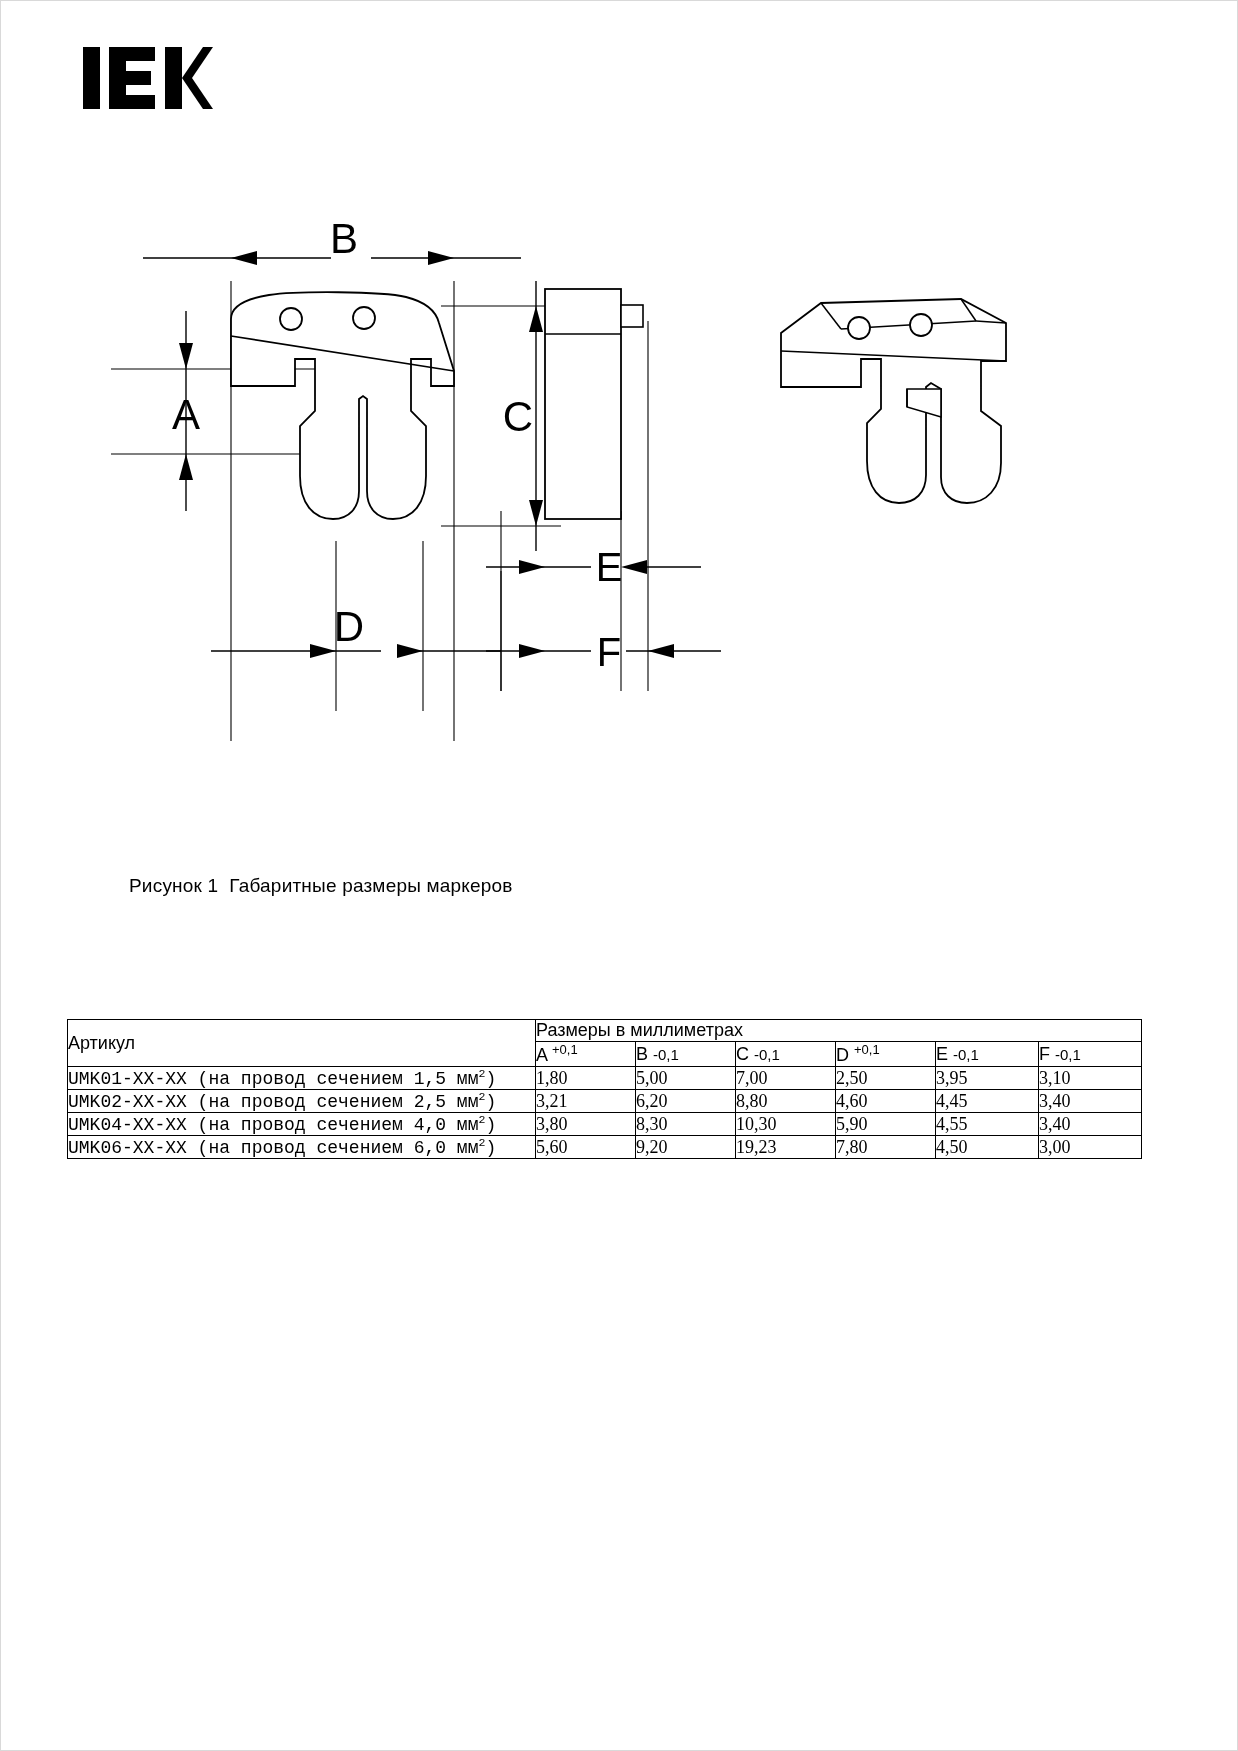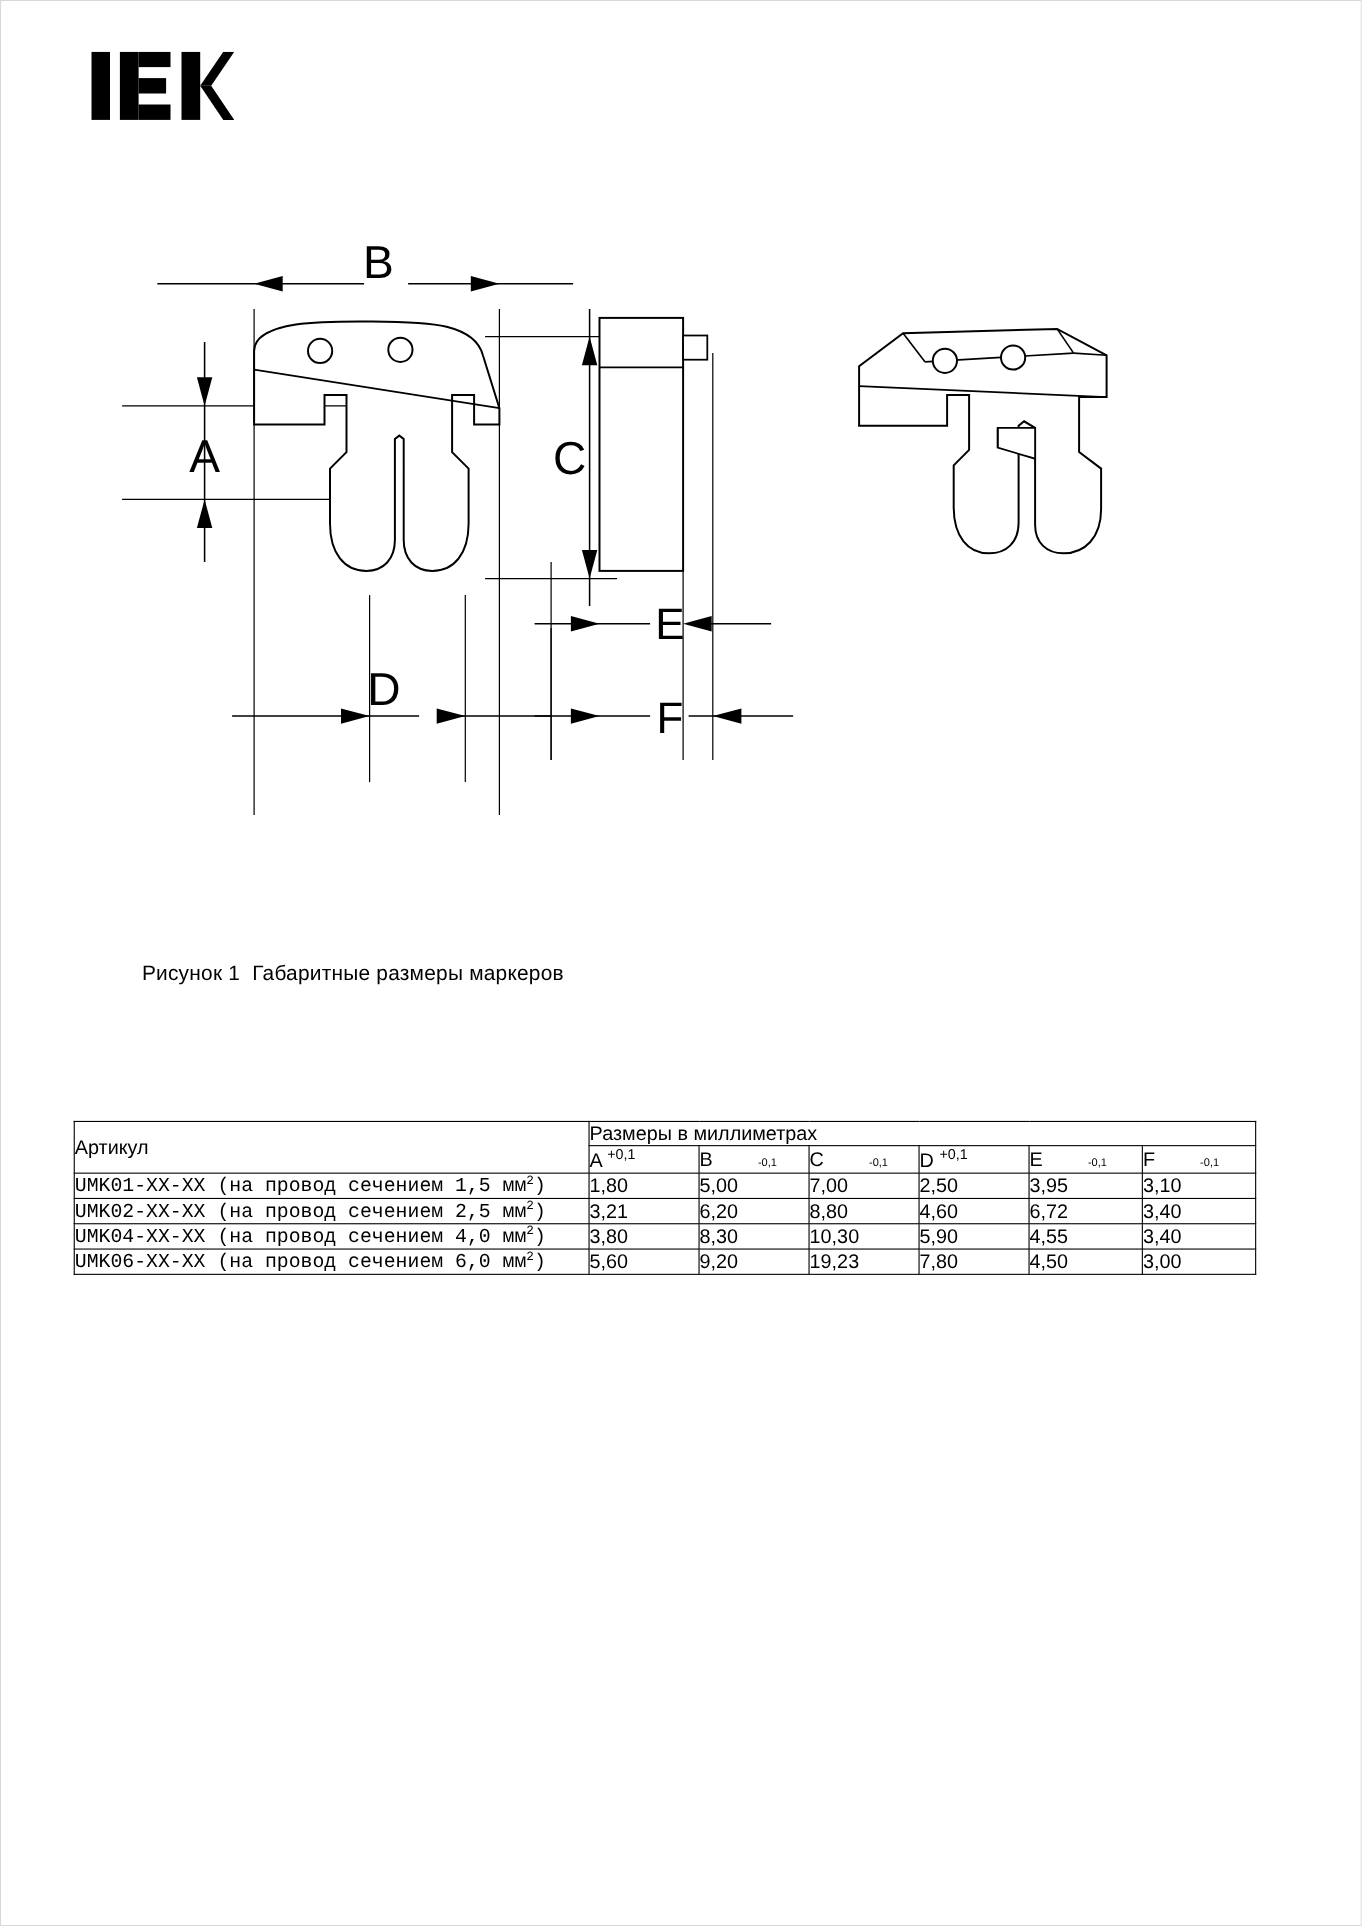--- a/index.html
+++ b/index.html
@@ -86,35 +86,35 @@
   .sub-head {
     font-size: 18px;
     padding: 7px 11px;
     white-space: nowrap;
   }
   .sub-head .tol {
     font-size: 13px;
     vertical-align: super;
   }
   .sub-head .tol-low {
-    font-size: 10px;
-    margin-left: 36px;
+    font-size: 15px;
   }
   .art-cell {
     font-size: 18.5px;
     padding: 11px 12px;
     white-space: nowrap;
     font-family: Liberation Mono, monospace;
   }
   .art-cell sup {
     font-size: 11.5px;
   }
   .val-cell {
     font-size: 18.5px;
     padding: 11px 12px;
+    font-family: Liberation Serif, serif;
   }
 </style>
 </head>
 <body>
 
 <div class="page">
 
   <div class="logo">
     <svg width="130" height="62" viewBox="0 0 130 62" xmlns="http://www.w3.org/2000/svg">
 
@@ -249,21 +249,21 @@
           <td class="val-cell">3,95</td>
           <td class="val-cell">3,10</td>
         </tr>
 
         <tr>
           <td class="art-cell"><span>UMK02-XX-XX (на провод сечением 2,5 мм</span><sup>2</sup><span>)</span></td>
           <td class="val-cell">3,21</td>
           <td class="val-cell">6,20</td>
           <td class="val-cell">8,80</td>
           <td class="val-cell">4,60</td>
-          <td class="val-cell">6,72</td>
+          <td class="val-cell">4,45</td>
           <td class="val-cell">3,40</td>
         </tr>
 
         <tr>
           <td class="art-cell"><span>UMK04-XX-XX (на провод сечением 4,0 мм</span><sup>2</sup><span>)</span></td>
           <td class="val-cell">3,80</td>
           <td class="val-cell">8,30</td>
           <td class="val-cell">10,30</td>
           <td class="val-cell">5,90</td>
           <td class="val-cell">4,55</td>

